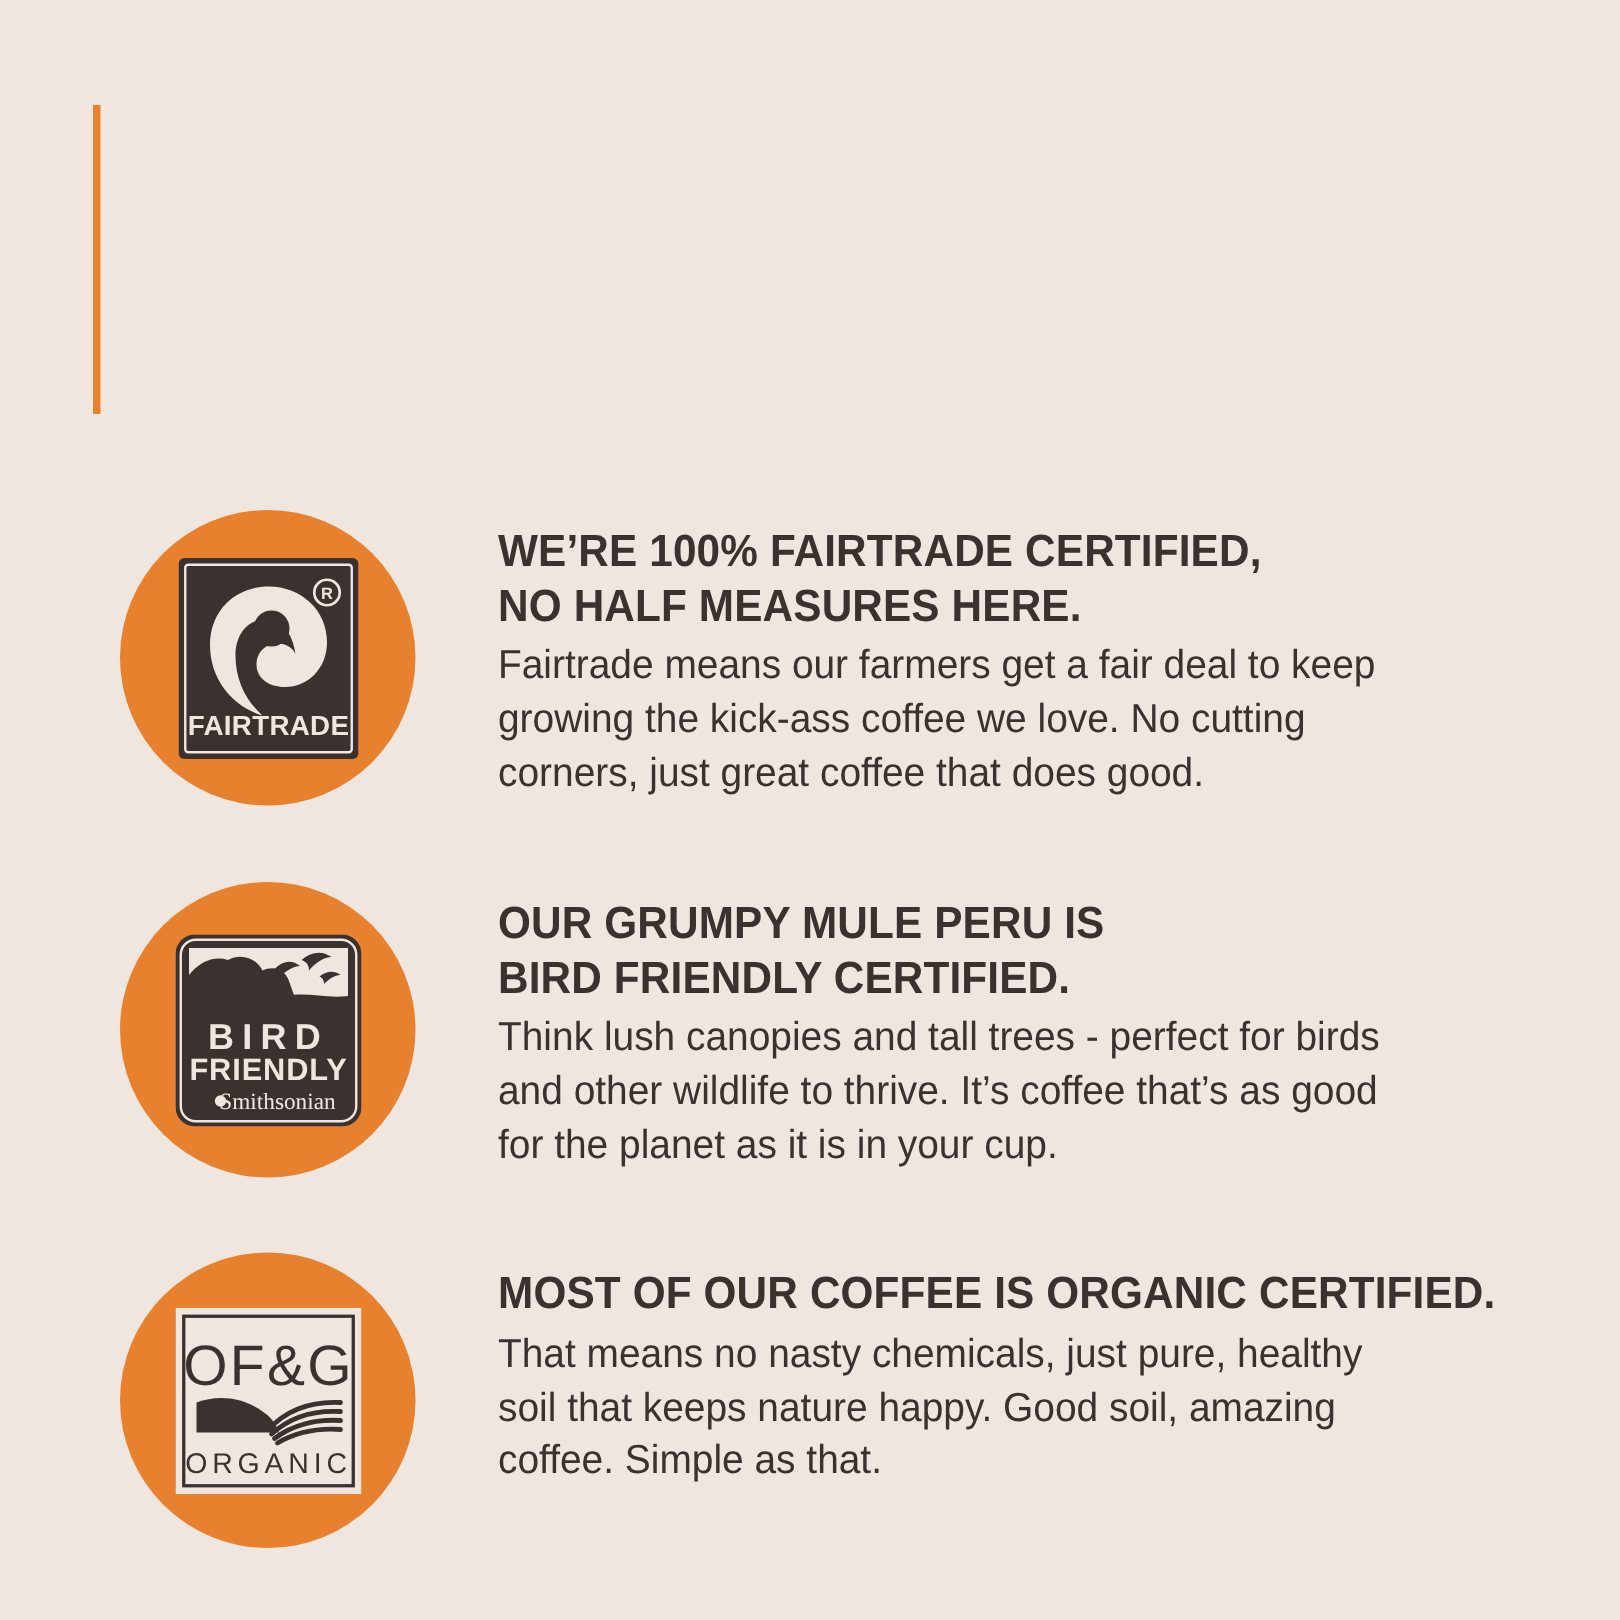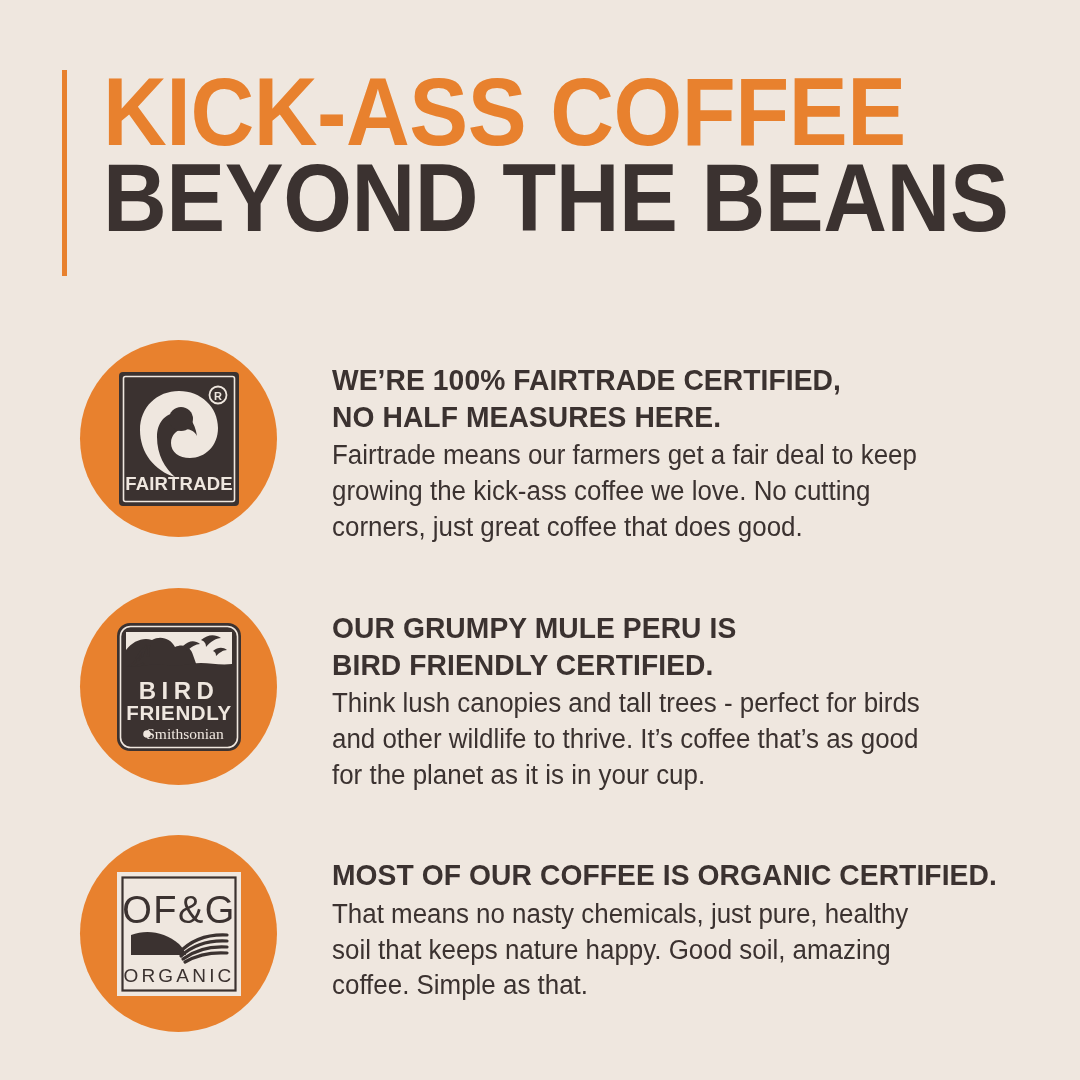--- a/index.html
+++ b/index.html
@@ -87,21 +87,21 @@
     background: #E8812E;
     display: flex;
     align-items: center;
     justify-content: center;
   }
   .badge svg { display: block; }
 
   .feature-text {
     position: absolute;
     left: 332px;
-    top: 22px;
+    top: 10px;
     width: 690px;
   }
   .feature-heading {
     font-family: "Liberation Sans Narrow", "Liberation Sans", sans-serif;
     font-weight: 700;
     text-transform: uppercase;
     font-size: 30px;
     line-height: 1.22;
     letter-spacing: 0.1px;
     color: #3B3230;
@@ -122,24 +122,20 @@
   }
   .feature-body .bl { display: block; white-space: nowrap; }
 </style>
 </head>
 <body>
 
 <div id="page">
 
   <div class="header">
     <div class="accent-bar"></div>
-    <div class="headline-stack">
-      <div class="headline headline-1">KICK-ASS COFFEE</div>
-      <div class="headline headline-2">BEYOND THE BEANS</div>
-    </div>
   </div>
 
   <div class="feature feature-1">
 
     <div class="badge">
       <svg width="120" height="134" viewBox="0 0 120 134">
 
         <rect x="0" y="0" width="120" height="134" rx="4" ry="4" fill="#3B3230"></rect>
 
         <rect x="4.5" y="4.5" width="111" height="125" rx="2" ry="2" fill="none" stroke="#EFE7DF" stroke-width="1.6"></rect>

